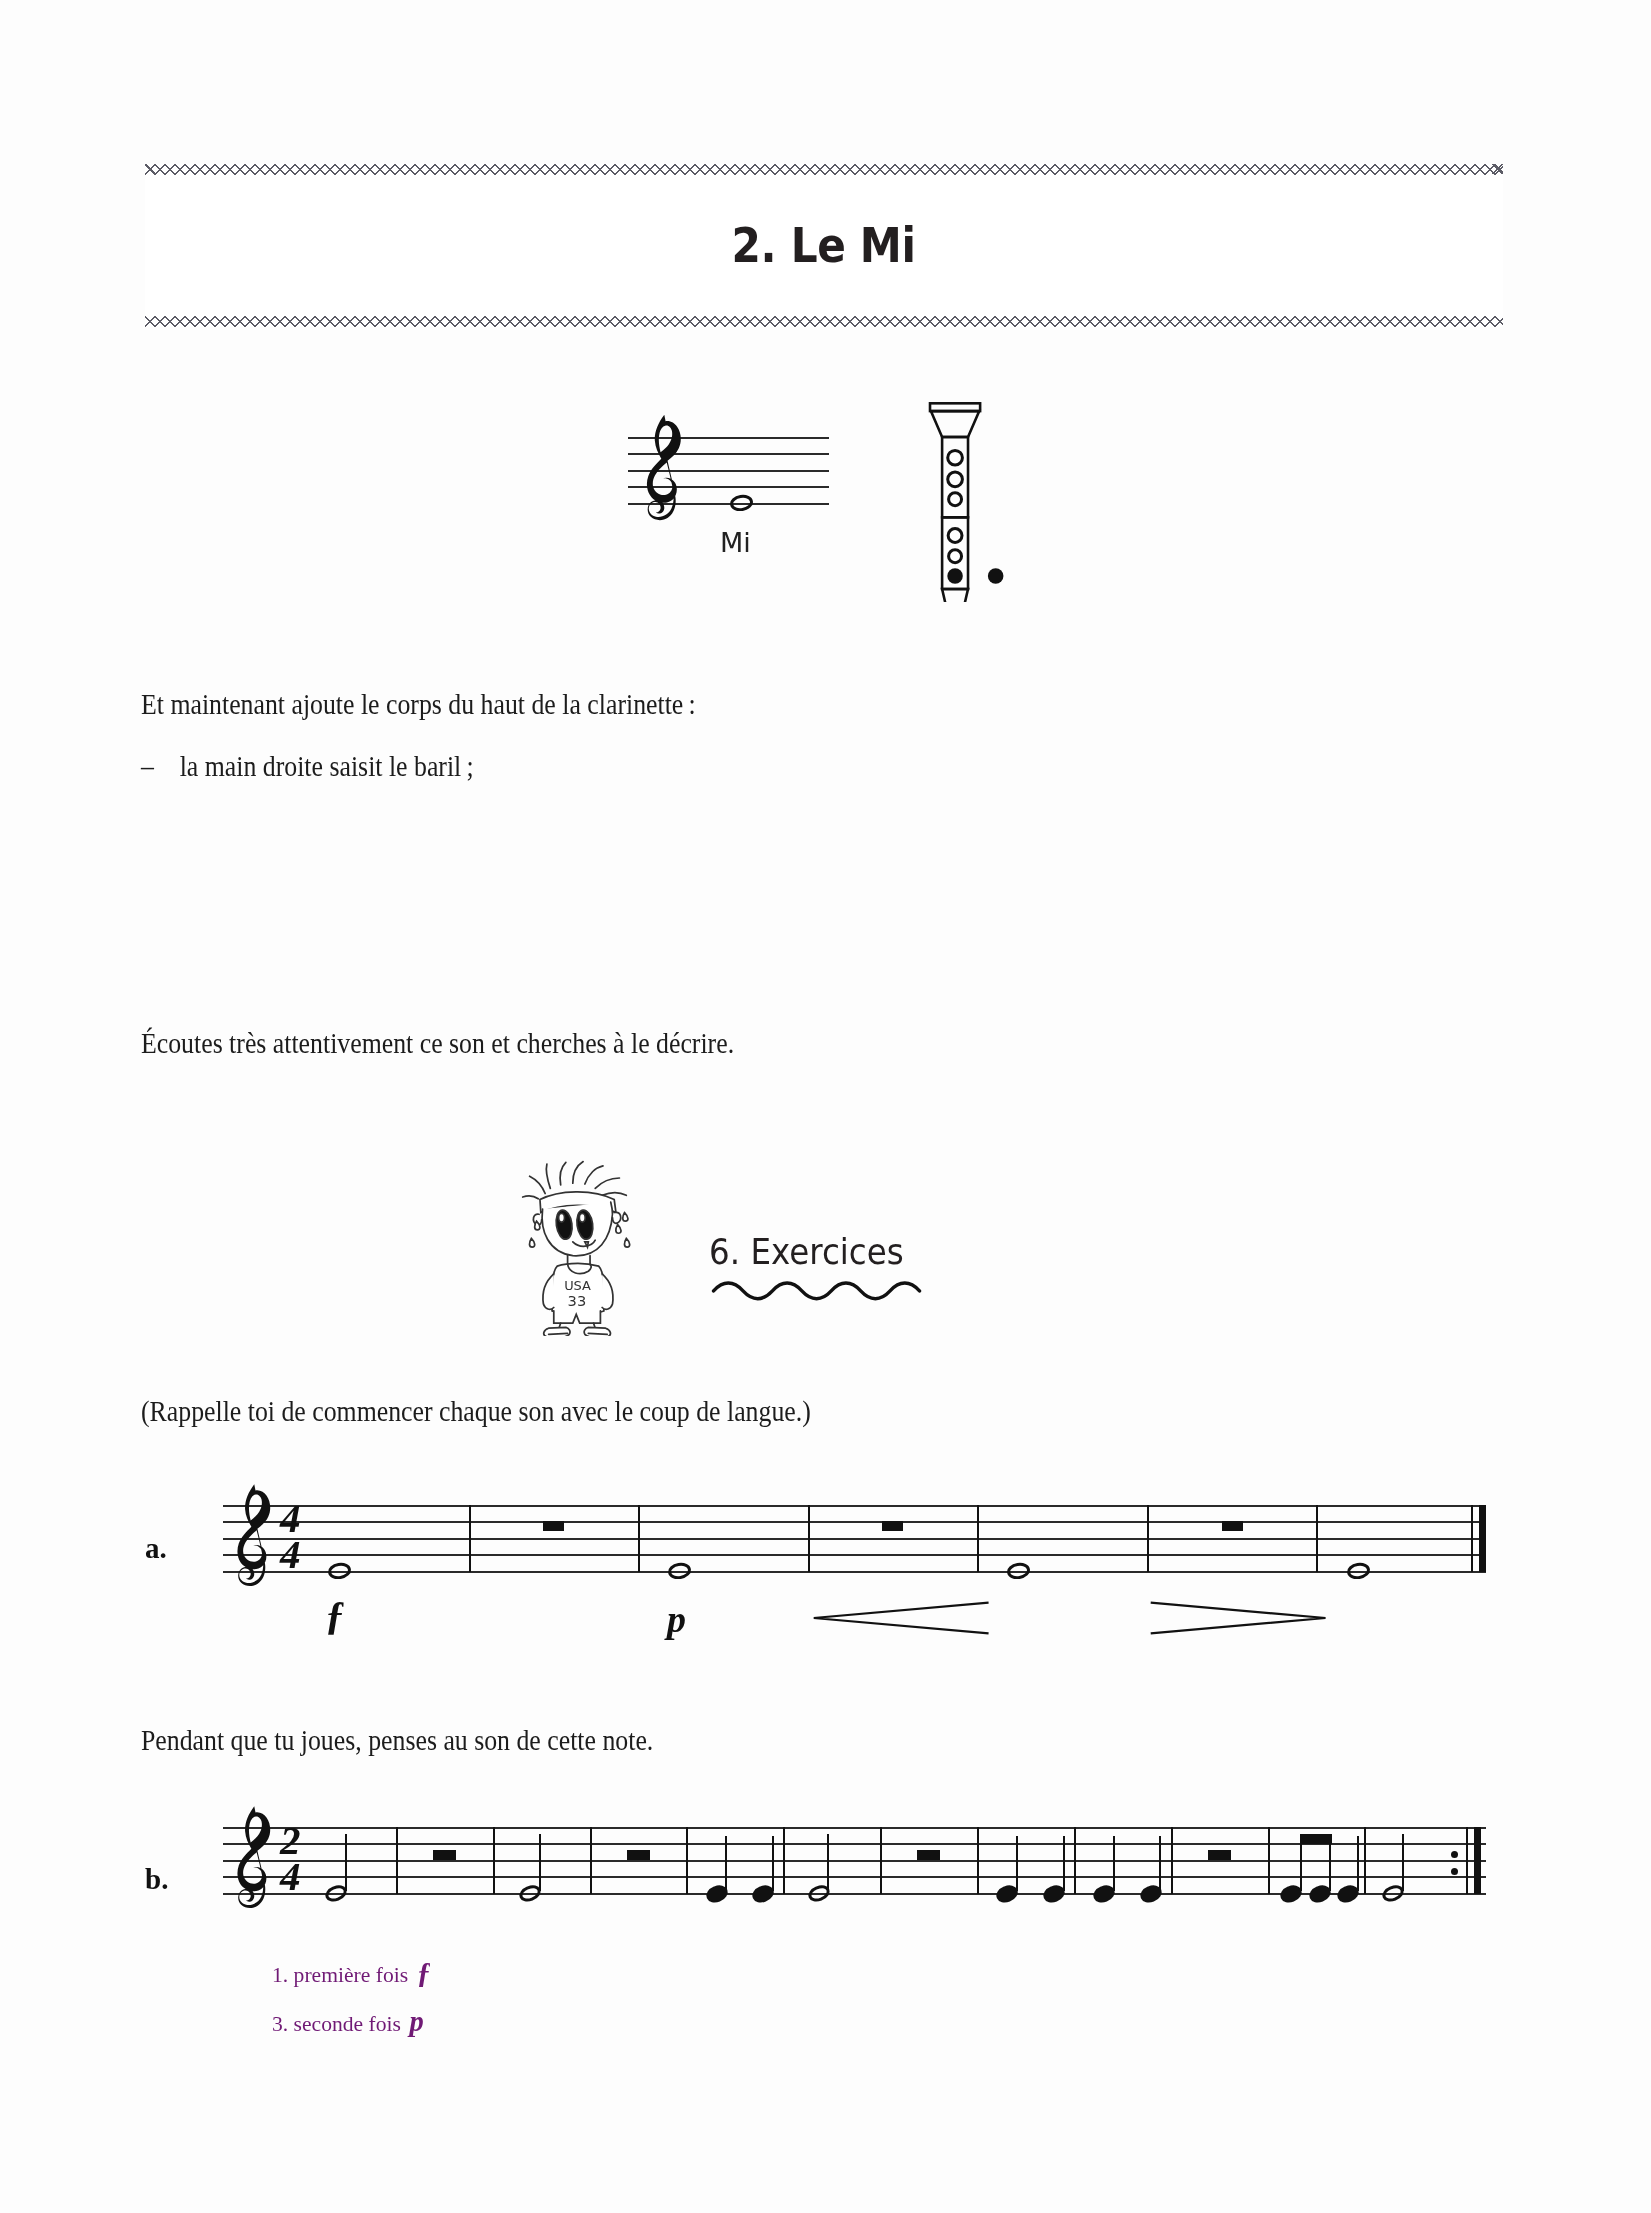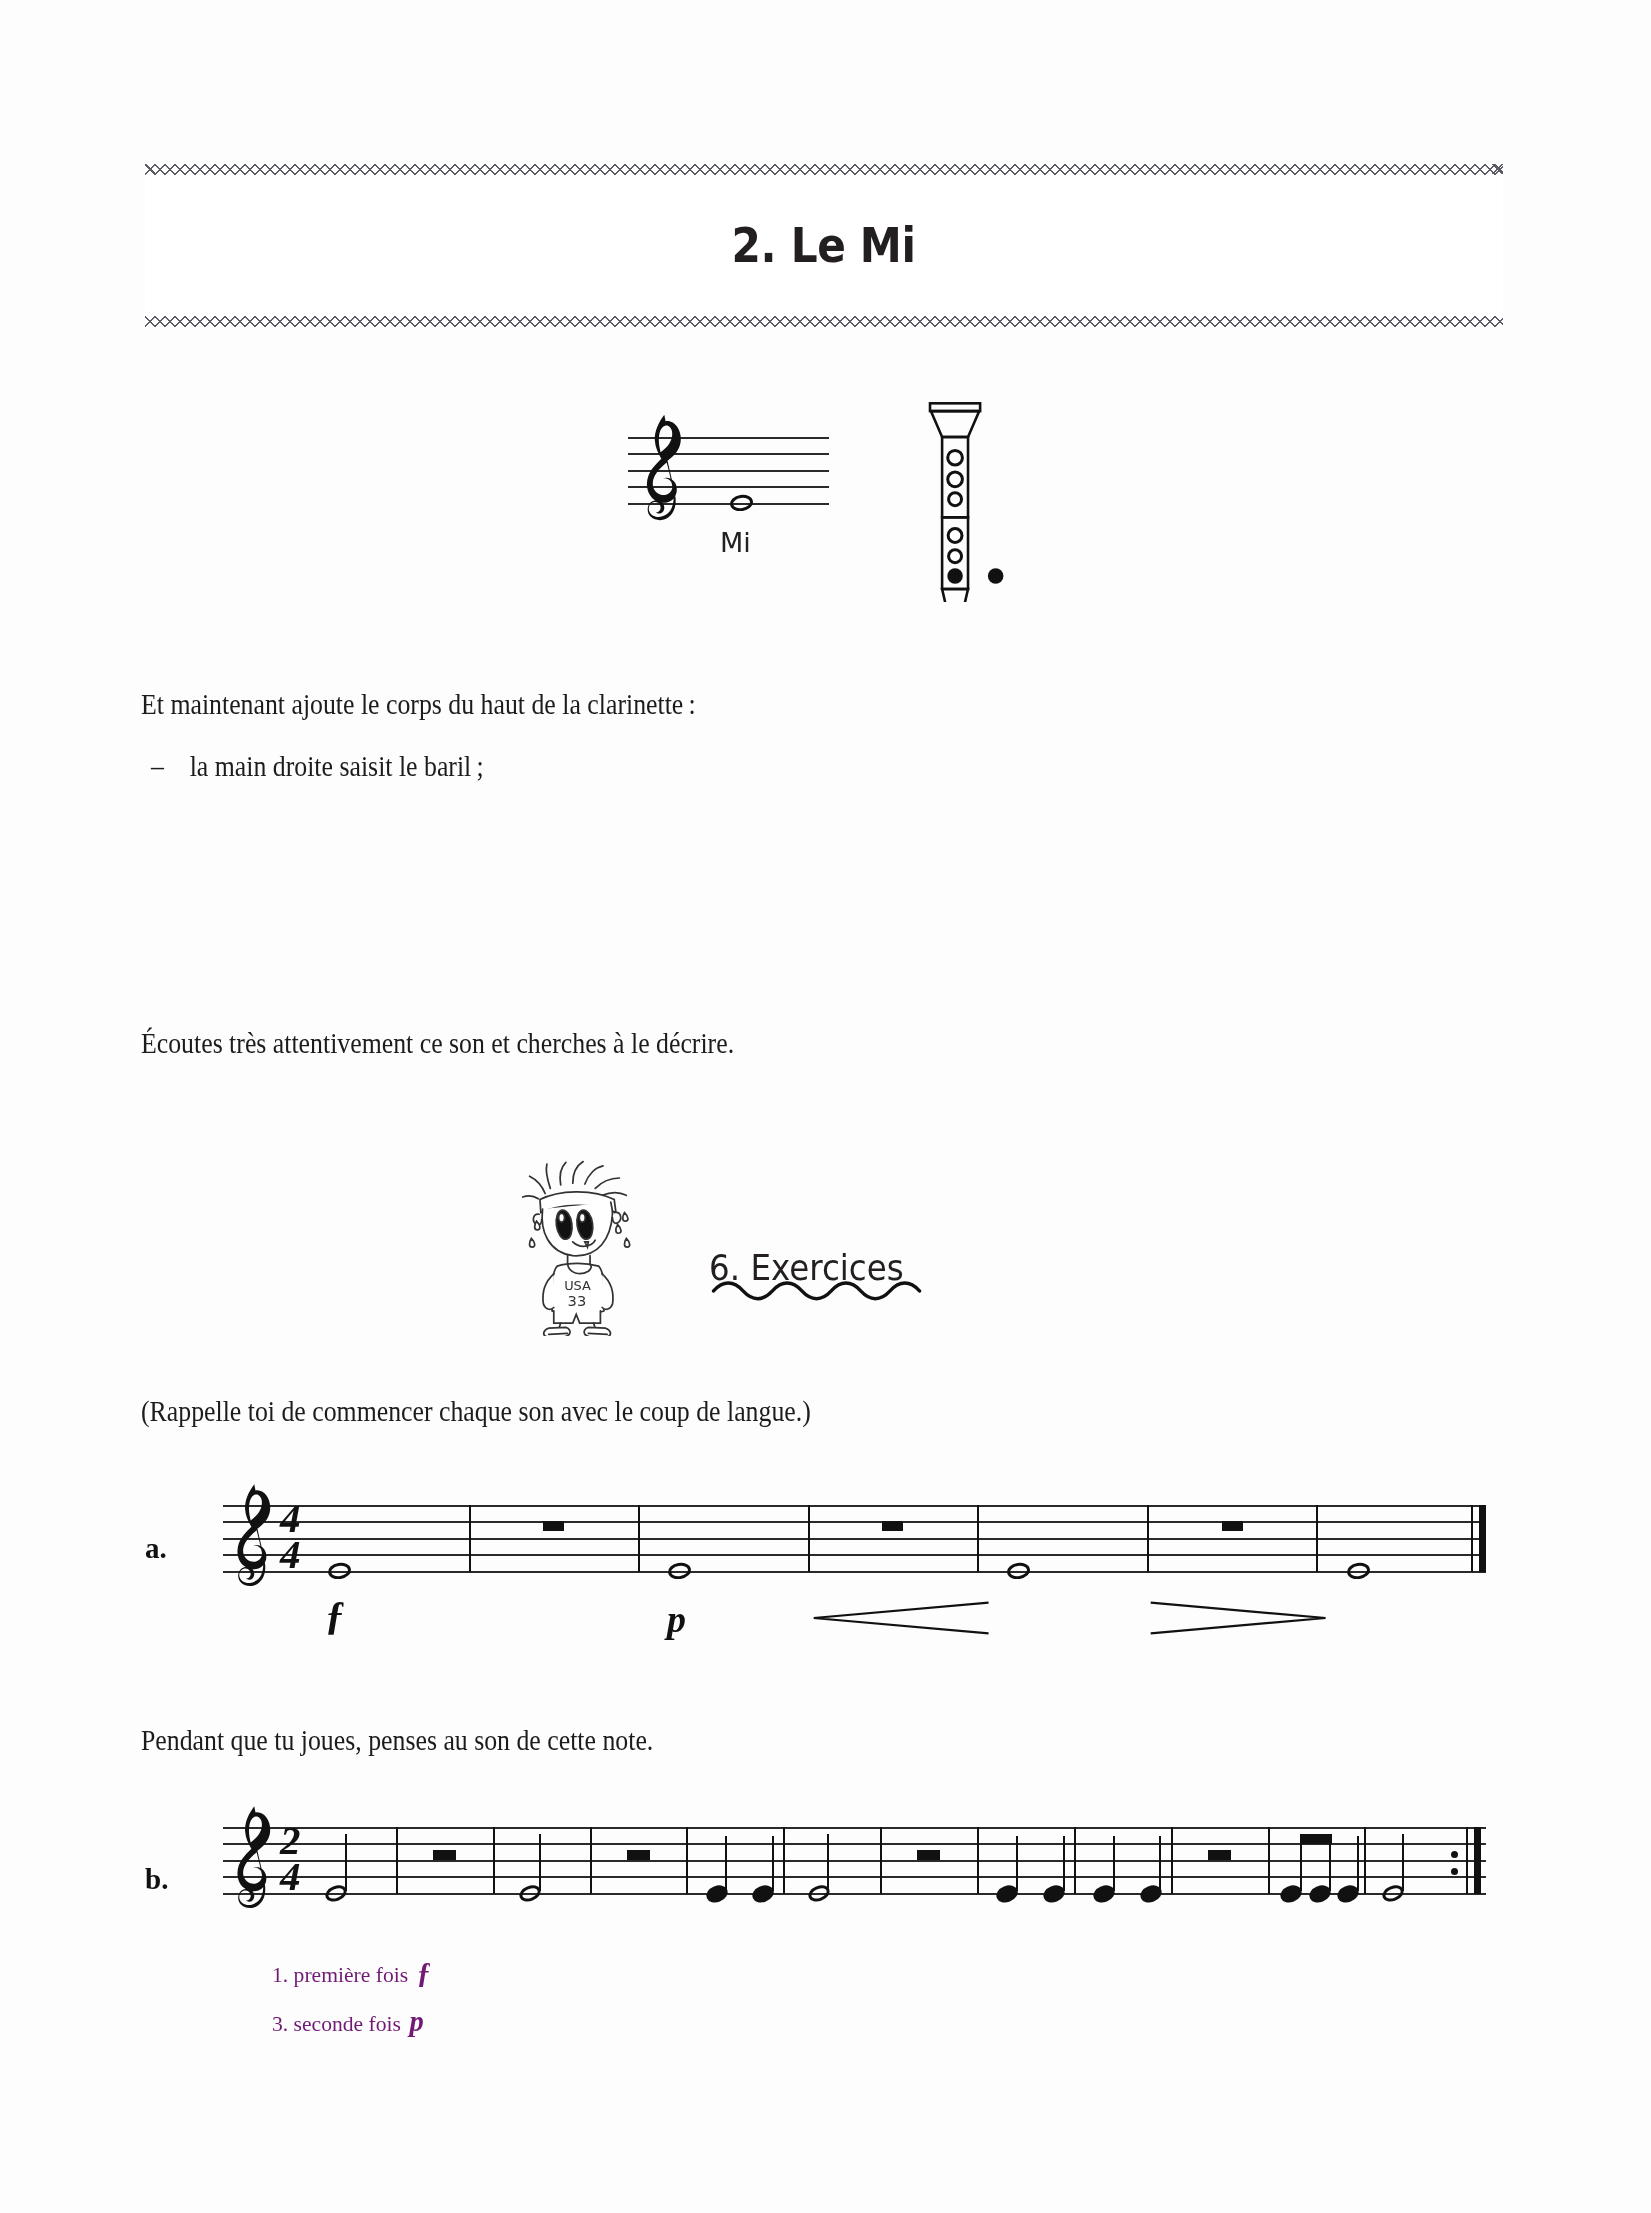--- a/index.html
+++ b/index.html
@@ -151,21 +151,20 @@
     color: #1c1c1c;
   }
   .para span.sq { display: inline-block; transform: scaleX(0.86); transform-origin: left center; }
 
   
   .ex-title {
     position: absolute;
     font-family: "DejaVu Sans", sans-serif;
     font-size: 35px;
     color: #231f20;
-    margin-top: 16px;
   }
   .ex-title span { display: inline-block; transform: scaleX(0.93); transform-origin: left center;}
 
   .ex-label {
     position: absolute;
     font-family: "Liberation Serif", serif;
     font-weight: bold;
     font-size: 29px;
     color: #111;
   }
@@ -235,21 +234,21 @@
     <circle cx="51" cy="182" r="7.5" fill="#fff" stroke="#111" stroke-width="3.5"></circle>
     <circle cx="51" cy="205" r="9" fill="#111"></circle>
 
     <circle cx="98" cy="205" r="9" fill="#111"></circle>
   </svg>
 
   <div class="para" style="left:141px; top:683px; width:1375px;">
     <span class="sq">Et maintenant ajoute le corps du haut de la clarinette :</span>
   </div>
 
-  <div class="para" style="left:151px; top:745px; width:1375px;">
+  <div class="para" style="left:141px; top:745px; width:1375px;">
     <span class="sq">– la main droite saisit le baril ;</span>
   </div>
 
 
 
   <div class="para" style="left:141px; top:1022px; width:1375px;">
     <span class="sq">Écoutes très attentivement ce son et cherches à le décrire.</span>
   </div>
 
   <svg width="130" height="177" viewBox="0 0 150 205" style="position:absolute; left:519px; top:1159px;">

